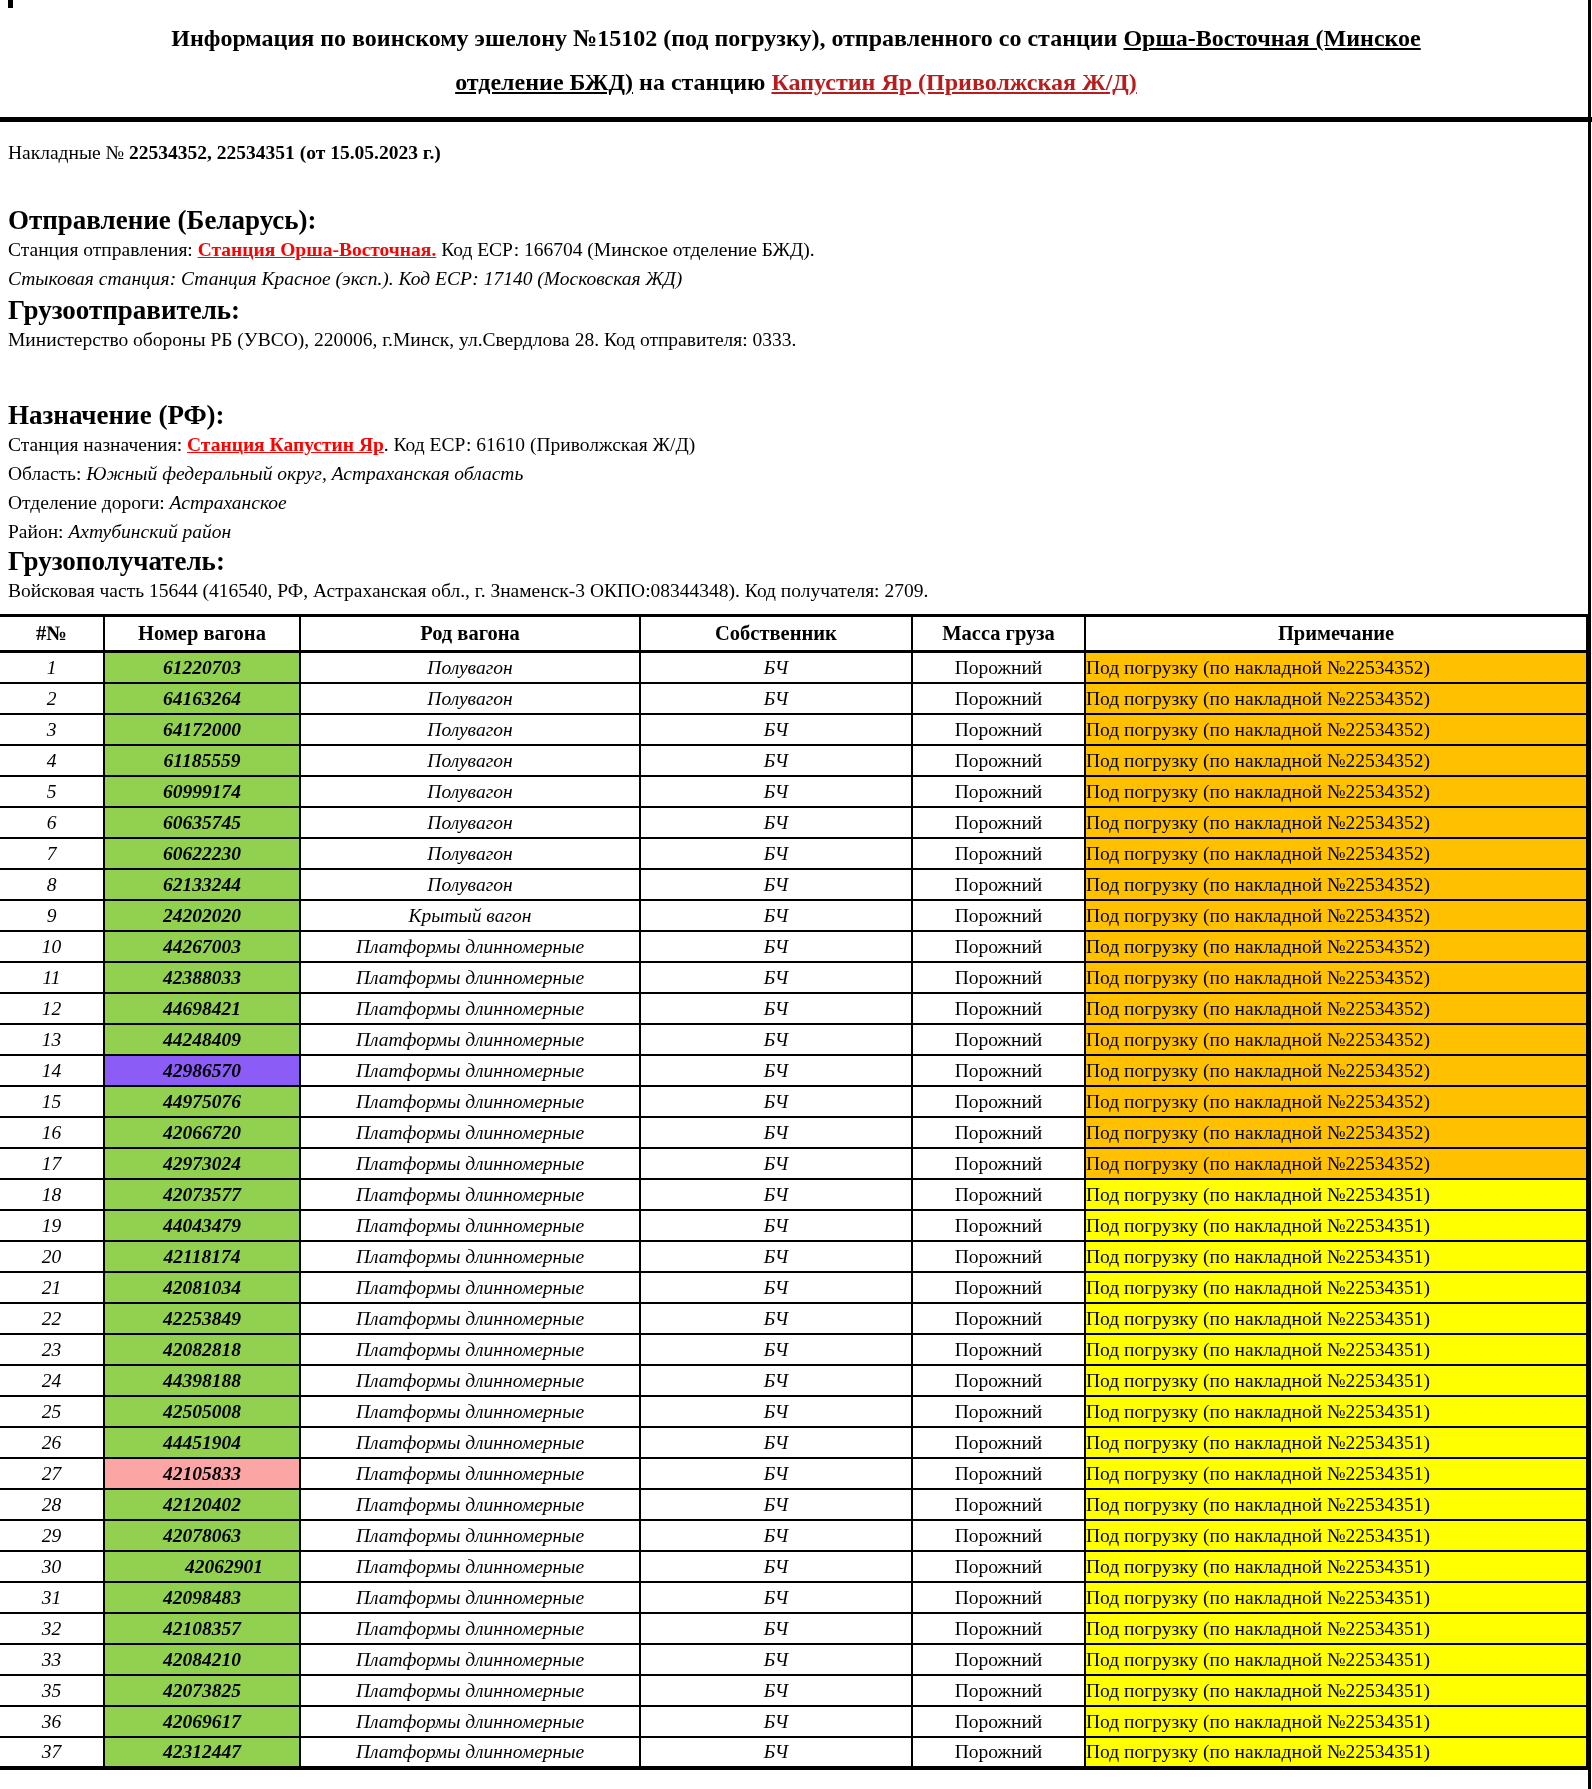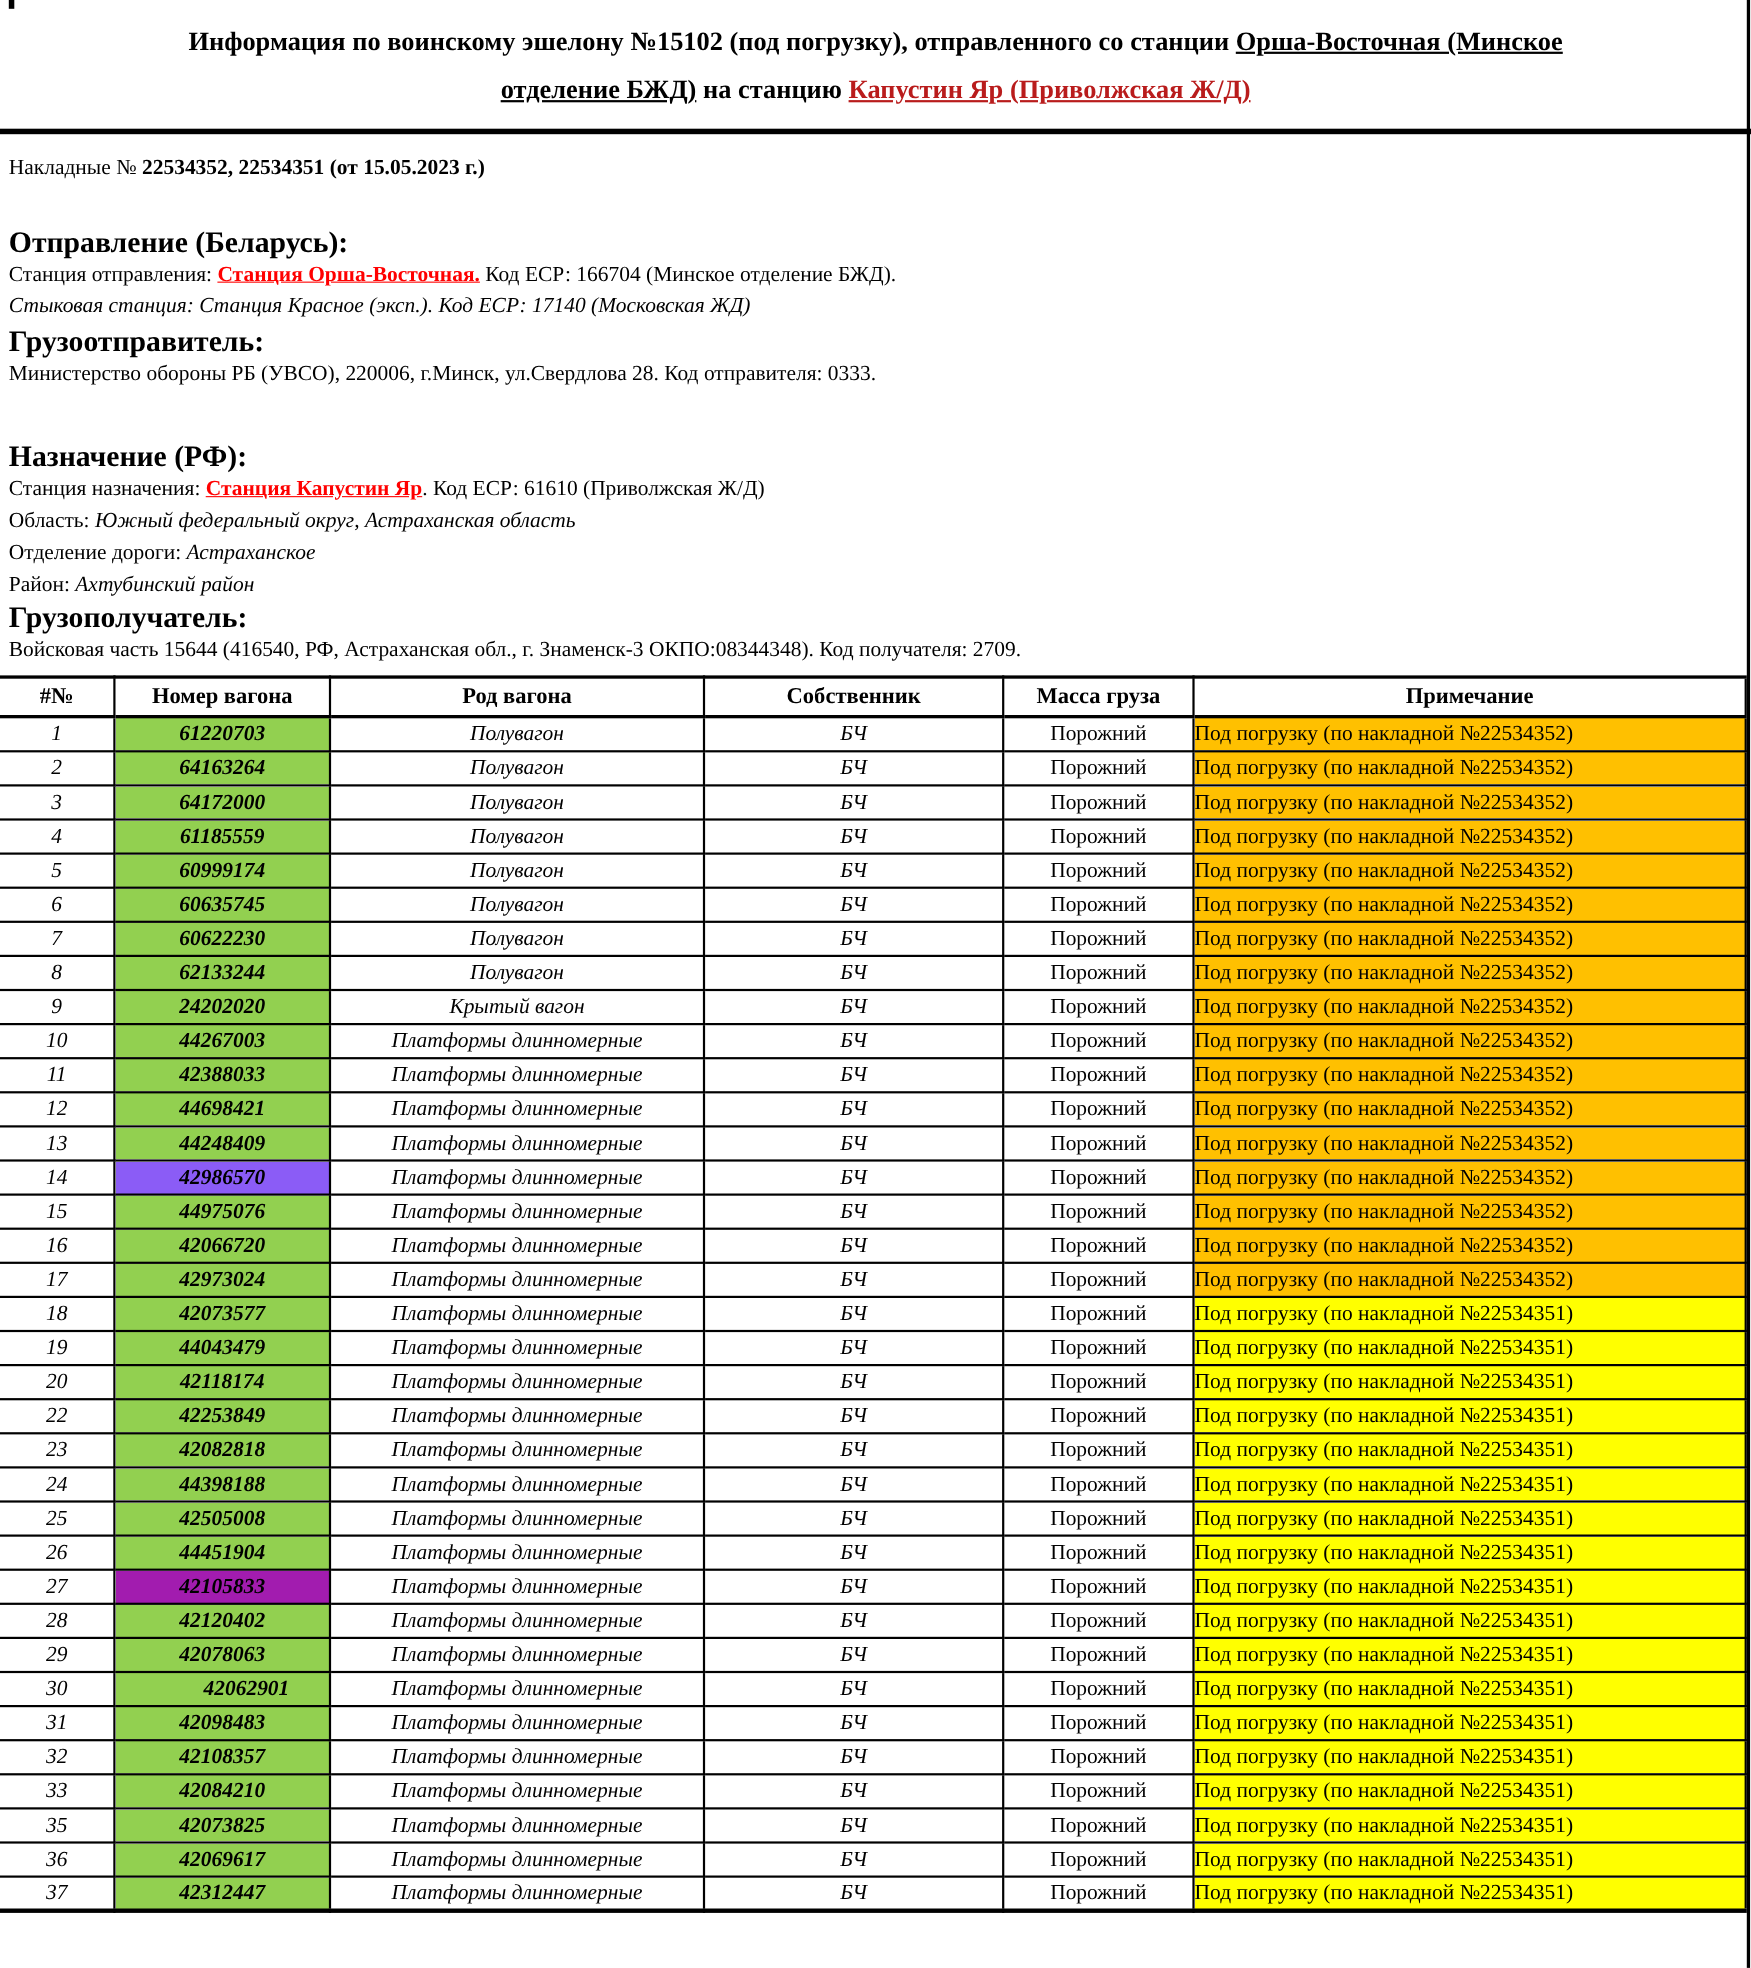--- a/index.html
+++ b/index.html
@@ -270,20 +270,28 @@
       </tr>
       <tr>
         <td class="c-num">20</td>
         <td class="c-wagon" style="background: rgb(146, 208, 80);">42118174</td>
         <td class="c-type">Платформы длинномерные</td>
         <td class="c-owner">БЧ</td>
         <td class="c-mass">Порожний</td>
         <td class="c-note" style="background: rgb(255, 255, 0);">Под погрузку (по накладной №22534351)</td>
       </tr>
       <tr>
+        <td class="c-num">21</td>
+        <td class="c-wagon" style="background: rgb(146, 208, 80);">42081034</td>
+        <td class="c-type">Платформы длинномерные</td>
+        <td class="c-owner">БЧ</td>
+        <td class="c-mass">Порожний</td>
+        <td class="c-note" style="background: rgb(255, 255, 0);">Под погрузку (по накладной №22534351)</td>
+      </tr>
+      <tr>
         <td class="c-num">22</td>
         <td class="c-wagon" style="background: rgb(146, 208, 80);">42253849</td>
         <td class="c-type">Платформы длинномерные</td>
         <td class="c-owner">БЧ</td>
         <td class="c-mass">Порожний</td>
         <td class="c-note" style="background: rgb(255, 255, 0);">Под погрузку (по накладной №22534351)</td>
       </tr>
       <tr>
         <td class="c-num">23</td>
         <td class="c-wagon" style="background: rgb(146, 208, 80);">42082818</td>
@@ -311,21 +319,21 @@
       <tr>
         <td class="c-num">26</td>
         <td class="c-wagon" style="background: rgb(146, 208, 80);">44451904</td>
         <td class="c-type">Платформы длинномерные</td>
         <td class="c-owner">БЧ</td>
         <td class="c-mass">Порожний</td>
         <td class="c-note" style="background: rgb(255, 255, 0);">Под погрузку (по накладной №22534351)</td>
       </tr>
       <tr>
         <td class="c-num">27</td>
-        <td class="c-wagon" style="background: #a21caf;">42105833</td>
+        <td class="c-wagon" style="background: #fca5a5;">42105833</td>
         <td class="c-type">Платформы длинномерные</td>
         <td class="c-owner">БЧ</td>
         <td class="c-mass">Порожний</td>
         <td class="c-note" style="background: rgb(255, 255, 0);">Под погрузку (по накладной №22534351)</td>
       </tr>
       <tr>
         <td class="c-num">28</td>
         <td class="c-wagon" style="background: rgb(146, 208, 80);">42120402</td>
         <td class="c-type">Платформы длинномерные</td>
         <td class="c-owner">БЧ</td>

